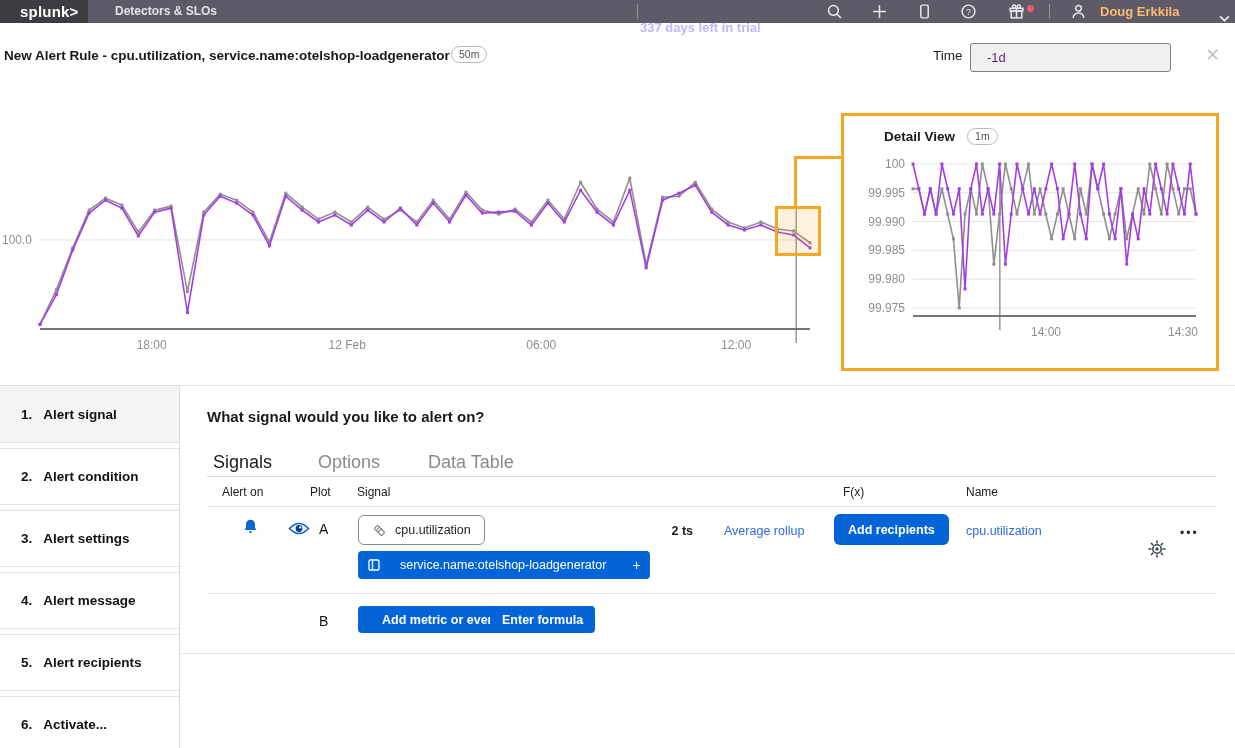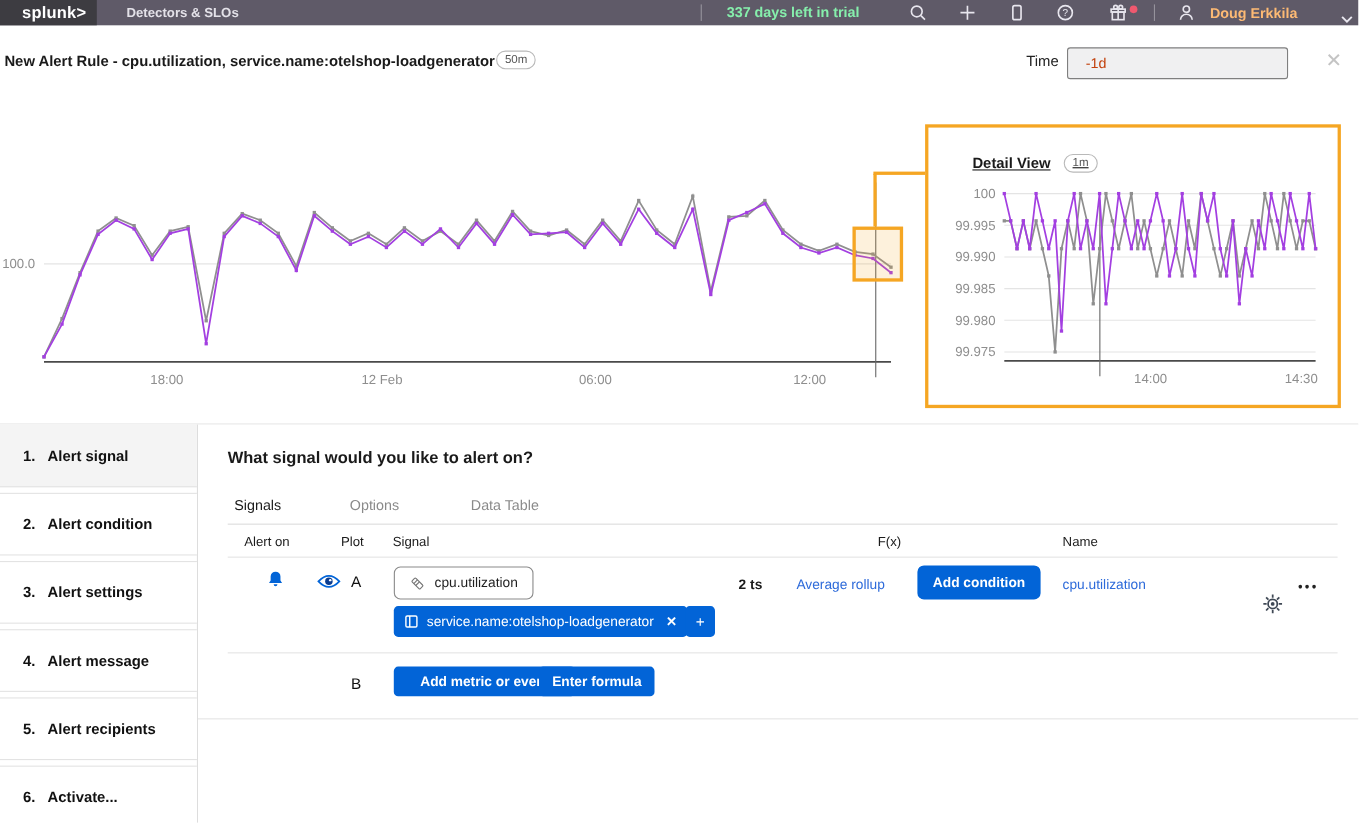--- a/index.html
+++ b/index.html
@@ -4,68 +4,68 @@
 <style>
   * { margin:0; padding:0; box-sizing:border-box; }
   html,body { width:1235px; height:748px; }
   body { position:relative; background:#fff; font-family:"Liberation Sans", sans-serif; color:#1a1a1a; overflow:hidden; }
 
   
   .topbar { position:absolute; left:0; top:0; width:1235px; height:23px; background:#5f5a68; z-index:30; }
   .logo-block { position:absolute; left:0; top:0; width:88px; height:23px; background:#3d3c41; display:flex; align-items:center; padding-left:20px; }
   .logo { color:#fff; font-weight:700; font-size:15px; letter-spacing:.2px; }
   .topnav-item { position:absolute; left:115px; top:4px; font-size:12px; font-weight:600; color:#e3e1e8; }
-  .trial { position:absolute; left:640px; top:3px; width:162px; text-align:center; font-size:13px; font-weight:700; color:#86efac; white-space:nowrap; }
+  .trial { position:absolute; left:640px; top:20px; width:162px; font-size:13px; font-weight:700; color:#c4b5fd; white-space:nowrap; }
   .tb-divider { position:absolute; top:4px; width:1px; height:15px; background:rgba(255,255,255,.35); }
   .tb-icon { position:absolute; top:3px; width:17px; height:17px; }
   .tb-icon svg { width:100%; height:100%; stroke:#e8e6ee; fill:none; stroke-width:1.4; }
   .gift-dot { position:absolute; left:1027px; top:5px; width:7px; height:7px; border-radius:50%; background:#ef596f; }
   .username { position:absolute; left:1100px; top:4px; font-size:13px; font-weight:700; color:#fdba74; }
   .chev { position:absolute; left:1219px; top:8px; width:11px; height:7px; }
   .chev svg { width:100%; height:100%; stroke:#e8e6ee; fill:none; stroke-width:1.6; }
 
   
   .page-title { position:absolute; left:4px; top:48px; font-size:13.5px; font-weight:700; color:#1a1a1a; }
   .badge { display:inline-block; border:1px solid #b9b9b9; border-radius:9px; padding:1px 7px 2px; font-size:10.5px; color:#555; background:#fff; }
   .title-badge { position:absolute; left:451px; top:46px; }
   .time-label { position:absolute; left:933px; top:48px; font-size:13.5px; color:#222; }
-  .time-input { position:absolute; left:970px; top:43px; width:201px; height:29px; background:#f0f0f1; border:1px solid #7f7f7f; border-radius:3px; padding-left:16px; font-size:13px; color:#c2410c; font-family:"Liberation Sans", sans-serif; }
+  .time-input { position:absolute; left:970px; top:43px; width:201px; height:29px; background:#f0f0f1; border:1px solid #7f7f7f; border-radius:3px; padding-left:16px; font-size:13px; color:#701a75; font-family:"Liberation Sans", sans-serif; }
   .close-x { position:absolute; left:1205px; top:46px; font-size:18px; color:#c4c4c4; cursor:pointer; line-height:1; }
 
   
   .main-chart-svg { position:absolute; left:0; top:90px; z-index:1; }
   .chart-text { font-family:"Liberation Sans", sans-serif; }
   .hl-box { position:absolute; left:775px; top:206px; width:46px; height:50px; border:3px solid #f5a623; background:rgba(245,166,35,.16); z-index:5; }
   .conn-v { position:absolute; left:794px; top:158px; width:3px; height:48px; background:#f5a623; z-index:5; }
   .conn-h { position:absolute; left:794px; top:156px; width:50px; height:3px; background:#f5a623; z-index:5; }
   .detail-panel { position:absolute; left:841px; top:113px; width:378px; height:258px; background:#fff; border:3px solid #f5a623; z-index:10; }
-  .detail-head { display:flex; align-items:center; gap:12px; padding:24px 0 0 40px;text-decoration:underline; }
+  .detail-head { display:flex; align-items:center; gap:12px; padding:12px 0 0 40px; }
   .detail-title { font-size:13.5px; font-weight:700; }
 
   
   .content-topline { position:absolute; left:0; top:385px; width:1235px; height:1px; background:#e2e2e2; }
   .sidebar { position:absolute; left:0; top:386px; width:180px; height:362px; background:#fff; border-right:1px solid #ddd; }
   .step { height:57px; margin-bottom:5px; border-top:1px solid #e3e3e3; border-bottom:1px solid #e3e3e3; display:flex; align-items:center; padding-left:21px; gap:11px; background:#fff; cursor:pointer; }
   .step.active { background:#f4f4f4; border-top:none; }
   .step .num, .step .lbl { font-size:13.5px; font-weight:700; color:#111; }
 
   .content { position:absolute; left:180px; top:386px; width:1055px; height:362px; background:#fff; }
   .heading { position:absolute; left:27px; top:22px; font-size:15px; font-weight:700; }
-  .tab { position:absolute; top:66px; font-size:13px; color:#8a8a8a; cursor:pointer; }
+  .tab { position:absolute; top:66px; font-size:18px; color:#8a8a8a; cursor:pointer; }
   .tab.active { color:#1b1b1b; }
   .tabline { position:absolute; left:27px; top:90px; width:1009px; height:1px; background:#dcdcdc; }
   .thead { position:absolute; top:99px; font-size:12px; font-weight:400; color:#1b1b1b; }
   .rowline { position:absolute; left:27px; width:1009px; height:1px; background:#e4e4e4; }
   .row-a { position:absolute; left:0; top:120px; width:1055px; height:87px; }
   .row-b { position:absolute; left:0; top:207px; width:1055px; height:60px; }
   .plot-letter { position:absolute; font-size:14px; color:#111; }
   .bell { position:absolute; left:62px; top:12px; width:17px; height:19px; }
   .eye { position:absolute; left:108px; top:15px; width:22px; height:15px; cursor:pointer; }
   .metric-chip { position:absolute; left:178px; top:9px; height:30px; display:inline-flex; align-items:center; gap:8px; border:1px solid #8a8a8a; border-radius:6px; background:#fff; padding:0 13px; font-size:12.5px; color:#1f1f1f; cursor:pointer; }
-  .filter-chip { position:absolute; left:178px; top:45px; height:28px; display:inline-flex; align-items:center; gap:8px; background:#0264d7; border-radius:4px; padding:0 10px; font-size:12.5px; color:#fff; cursor:pointer; }
+  .filter-chip { position:absolute; left:178px; top:45px; height:28px; display:inline-flex; align-items:center; gap:20px; background:#0264d7; border-radius:4px; padding:0 10px; font-size:12.5px; color:#fff; cursor:pointer; }
   .chip-x { font-size:12px; font-weight:700; margin-left:3px; cursor:pointer; }
   .plus-btn { position:absolute; left:443px; top:45px; width:27px; height:28px; background:#0264d7; border-radius:4px; color:#fff; font-size:14px; display:flex; align-items:center; justify-content:center; cursor:pointer; }
   .ts-count { position:absolute; left:457px; top:18px; width:56px; text-align:right; font-size:12.5px; font-weight:700; color:#1b1b1b; }
   .link { color:#2e6bda; font-size:12.5px; cursor:pointer; }
   .rollup { position:absolute; left:544px; top:18px; }
   .blue-btn { background:#0264d7; color:#fff; border:none; border-radius:6px; font-weight:700; font-size:12.5px; font-family:"Liberation Sans", sans-serif; cursor:pointer; }
   .analytics-btn { position:absolute; left:654px; top:8px; height:31px; padding:0 14px; }
   .name-link { position:absolute; left:786px; top:18px; }
   .gear { position:absolute; left:966px; top:32px; width:22px; height:22px; cursor:pointer; }
   .more-dots { position:absolute; left:1000px; top:20px; font-size:12px; letter-spacing:2px; color:#222; cursor:pointer; }
@@ -411,21 +411,21 @@
   <div class="heading">What signal would you like to alert on?</div>
 
   <span class="tab active" style="left:33px;">Signals</span>
   <span class="tab" style="left:138px;">Options</span>
   <span class="tab" style="left:248px;">Data Table</span>
   <div class="tabline"></div>
 
   <span class="thead" style="left:42px;">Alert on</span>
   <span class="thead" style="left:130px;">Plot</span>
   <span class="thead" style="left:177px;">Signal</span>
-  <span class="thead" style="left:618px;">F(x)</span>
+  <span class="thead" style="left:663px;">F(x)</span>
   <span class="thead" style="left:786px;">Name</span>
   <div class="rowline" style="top:120px;"></div>
 
   <div class="row-a">
     <span class="bell">
       <svg viewBox="0 0 16 16">
           <path d="M8 1.6a4.2 4.2 0 0 0-4.2 4.2v3.4L2.4 11.3h11.2L12.2 9.2V5.8A4.2 4.2 0 0 0 8 1.6z" fill="#0264d7"></path>
           <path d="M6.4 12.4a1.6 1.6 0 0 0 3.2 0z" fill="#0264d7"></path>
         </svg>
     </span>
@@ -454,21 +454,21 @@
           <rect x="1" y="1" width="10" height="10" rx="1.2" fill="none" stroke="#fff" stroke-width="1.3"></rect>
           <line x1="4.5" y1="1" x2="4.5" y2="11" stroke="#fff" stroke-width="1.3"></line>
         </svg>
       <span>service.name:otelshop-loadgenerator</span>
       <span class="chip-x">✕</span>
     </span>
     <span class="plus-btn">+</span>
 
     <span class="ts-count">2 ts</span>
     <span class="link rollup">Average rollup</span>
-    <button class="blue-btn analytics-btn">Add condition</button>
+    <button class="blue-btn analytics-btn">Add recipients</button>
     <span class="link name-link">cpu.utilization</span>
 
     <span class="gear">
       <svg viewBox="0 0 22 22">
           <g stroke="#3f4855" stroke-width="1.6" fill="none">
             <circle cx="11" cy="11" r="4.2"></circle>
             <line x1="11" y1="2.5" x2="11" y2="5.5"></line>
             <line x1="11" y1="16.5" x2="11" y2="19.5"></line>
             <line x1="2.5" y1="11" x2="5.5" y2="11"></line>
             <line x1="16.5" y1="11" x2="19.5" y2="11"></line>

